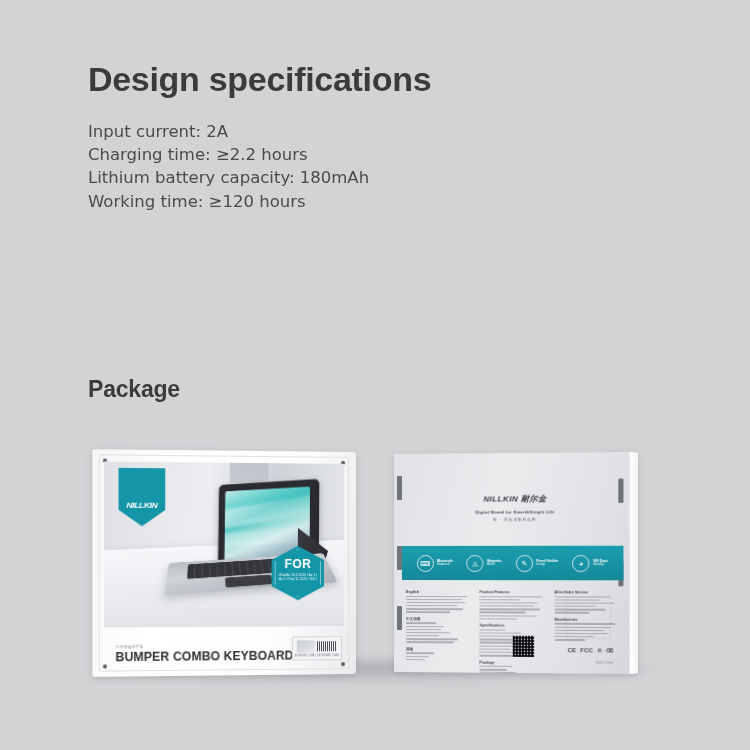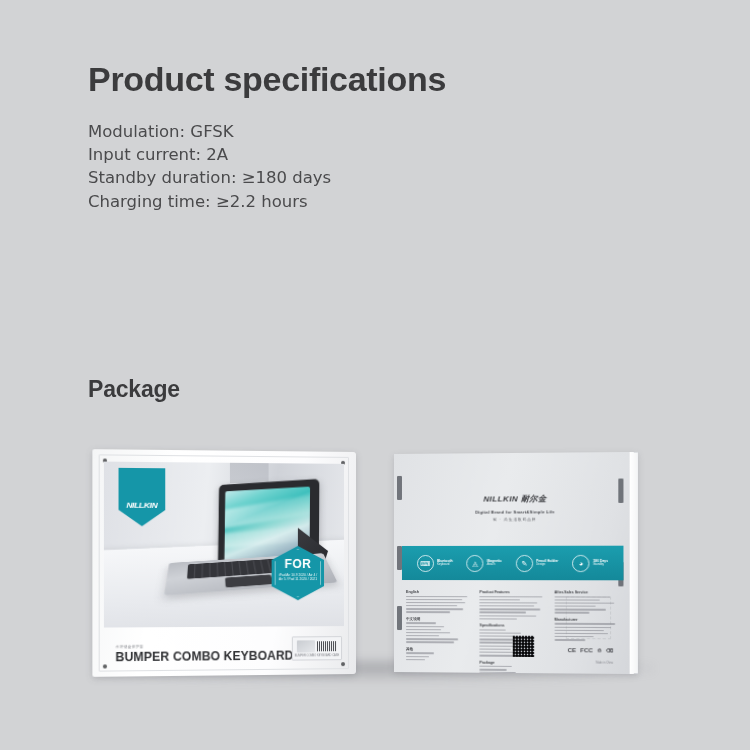--- a/index.html
+++ b/index.html
@@ -466,27 +466,27 @@
     height: 40px;
     border: 1px dashed rgba(140,142,148,0.45);
     opacity: .5;
   }
 </style>
 </head>
 <body>
 
 <div class="page">
 
-  <div class="h-title">Product specifications</div>
+  <div class="h-title">Design specifications</div>
 
   <div class="spec-list">
-    <div class="spec-line">Modulation: GFSK</div>
     <div class="spec-line">Input current: 2A</div>
-    <div class="spec-line">Standby duration: ≥180 days</div>
     <div class="spec-line">Charging time: ≥2.2 hours</div>
+    <div class="spec-line">Lithium battery capacity: 180mAh</div>
+    <div class="spec-line">Working time: ≥120 hours</div>
   </div>
 
   <div class="h-package">Package</div>
 
   <div class="photo">
 
     <div class="ground-shadow"></div>
 
     <div class="box-front">
       <div class="inner-frame"></div>

